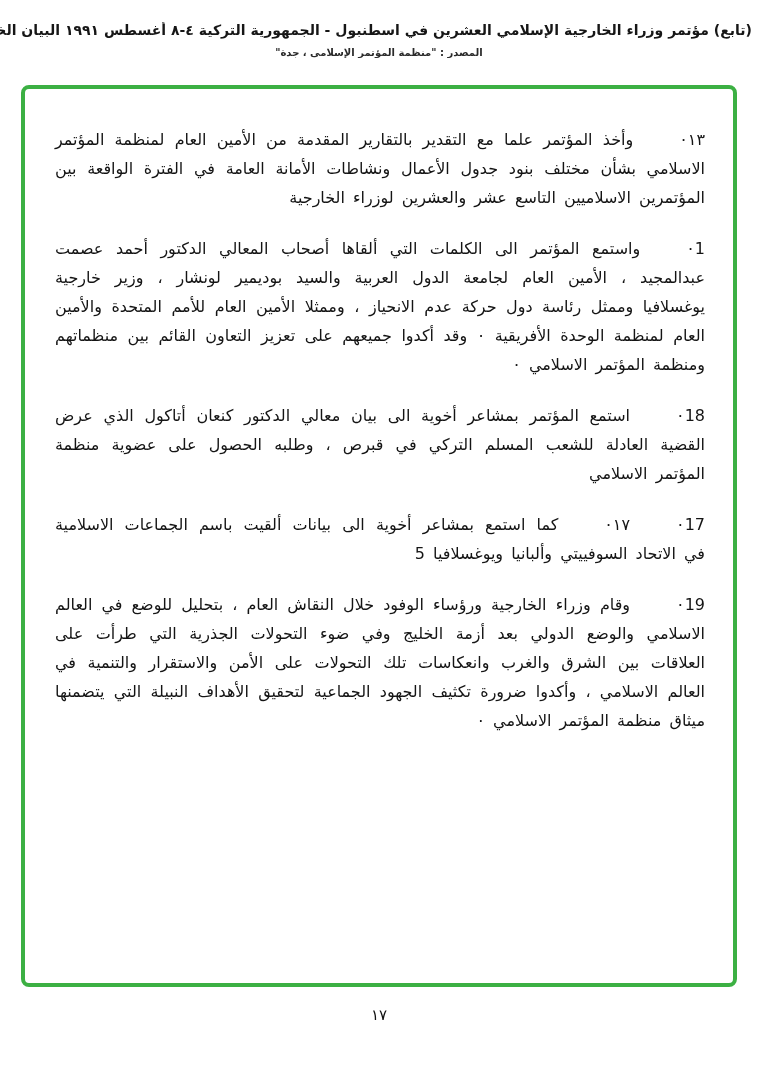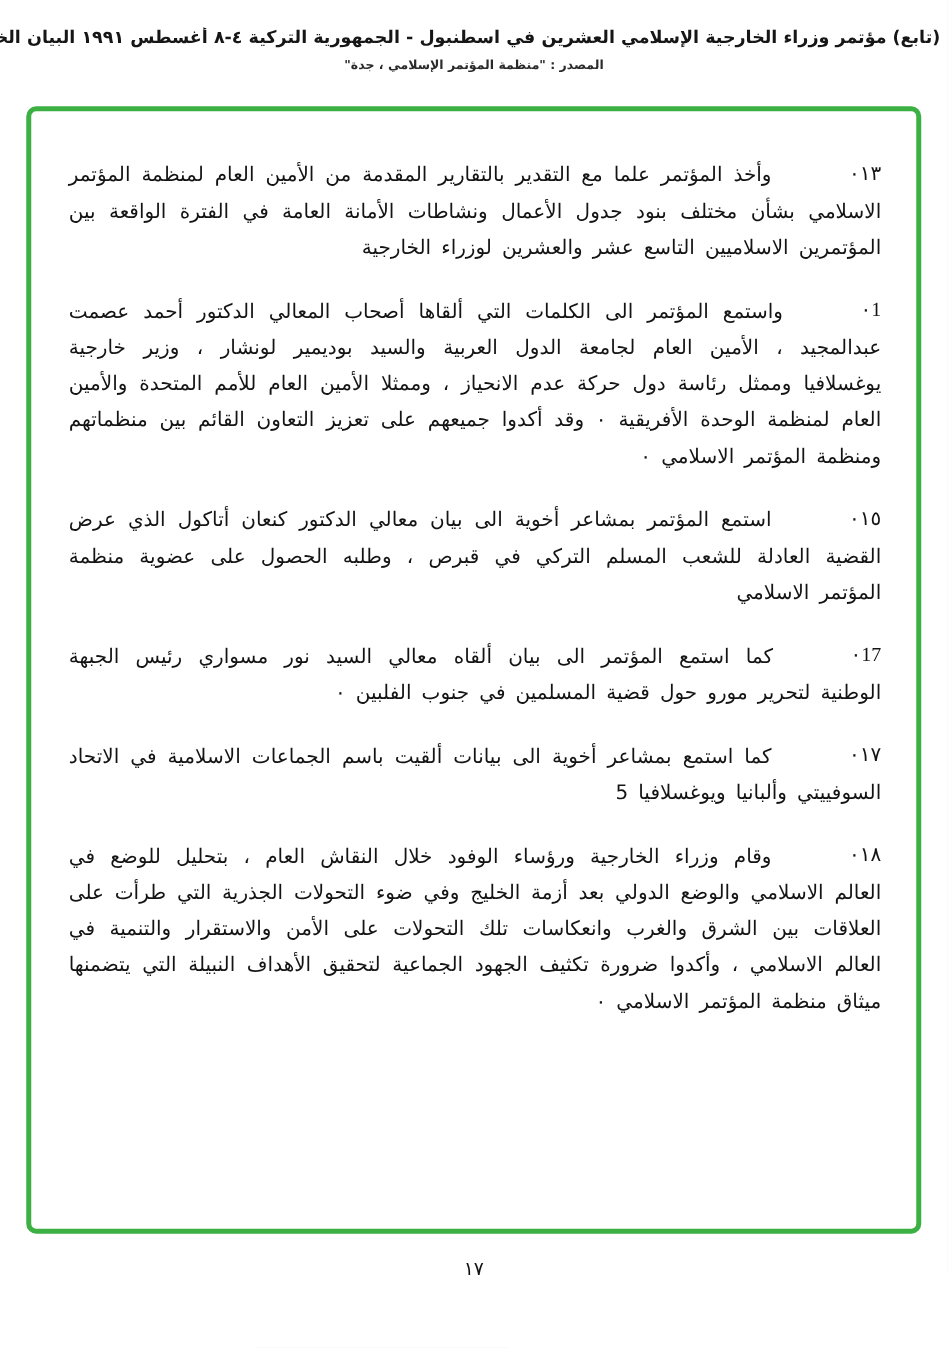--- a/index.html
+++ b/index.html
@@ -45,23 +45,22 @@
     font-size: 16px;
     line-height: 29px;
     color: #141414;
     word-spacing: 3px;
     margin-bottom: 22px;
   }
   .para:last-child { margin-bottom: 0; }
 
   .para-num {
     float: right;
-    margin-left: 62px;
+    margin-left: 46px;
     white-space: nowrap;
-    font-family: Liberation Serif, serif;
   }
   .para-num .bidi-iso { unicode-bidi: isolate; }
 
   .page-footer { text-align: center; margin: 18px 0 14px; }
   .page-number { direction: rtl; font-size: 15px; color: #111; display: inline-block; }
 </style>
 </head>
 <body>
 
 <div class="page">
@@ -77,36 +76,35 @@
       <span class="para-num"><span class="bidi-iso">١٣</span><span class="bidi-iso">٠</span></span>
       <span class="para-text">وأخذ المؤتمر علما مع التقدير بالتقارير المقدمة من الأمين العام لمنظمة المؤتمر الاسلامي بشأن مختلف بنود جدول الأعمال ونشاطات الأمانة العامة في الفترة الواقعة بين المؤتمرين الاسلاميين التاسع عشر والعشرين لوزراء الخارجية</span>
     </div>
 
     <div class="para">
       <span class="para-num"><span class="bidi-iso">1</span><span class="bidi-iso">٠</span></span>
       <span class="para-text">واستمع المؤتمر الى الكلمات التي ألقاها أصحاب المعالي الدكتور أحمد عصمت عبدالمجيد ، الأمين العام لجامعة الدول العربية والسيد بوديمير لونشار ، وزير خارجية يوغسلافيا وممثل رئاسة دول حركة عدم الانحياز ، وممثلا الأمين العام للأمم المتحدة والأمين العام لمنظمة الوحدة الأفريقية ٠ وقد أكدوا جميعهم على تعزيز التعاون القائم بين منظماتهم ومنظمة المؤتمر الاسلامي ٠</span>
     </div>
 
     <div class="para">
-      <span class="para-num"><span class="bidi-iso">١٥</span><span class="bidi-iso">٠</span></span>
+      <span class="para-num"><span class="bidi-iso">18</span><span class="bidi-iso">٠</span></span>
       <span class="para-text">استمع المؤتمر بمشاعر أخوية الى بيان معالي الدكتور كنعان أتاكول الذي عرض القضية العادلة للشعب المسلم التركي في قبرص ، وطلبه الحصول على عضوية منظمة المؤتمر الاسلامي</span>
     </div>
 
     <div class="para">
       <span class="para-num"><span class="bidi-iso">17</span><span class="bidi-iso">٠</span></span>
-      <span class="para-text">كما استمع المؤتمر الى بيان ألقاه معالي السيد نور مسواري رئيس الجبهة الوطنية لتحرير مورو حول قضية المسلمين في جنوب الفلبين ٠</span>
     </div>
 
     <div class="para">
       <span class="para-num"><span class="bidi-iso">١٧</span><span class="bidi-iso">٠</span></span>
       <span class="para-text">كما استمع بمشاعر أخوية الى بيانات ألقيت باسم الجماعات الاسلامية في الاتحاد السوفييتي وألبانيا ويوغسلافيا 5</span>
     </div>
 
     <div class="para">
-      <span class="para-num"><span class="bidi-iso">١٨</span><span class="bidi-iso">٠</span></span>
+      <span class="para-num"><span class="bidi-iso">19</span><span class="bidi-iso">٠</span></span>
       <span class="para-text">وقام وزراء الخارجية ورؤساء الوفود خلال النقاش العام ، بتحليل للوضع في العالم الاسلامي والوضع الدولي بعد أزمة الخليج وفي ضوء التحولات الجذرية التي طرأت على العلاقات بين الشرق والغرب وانعكاسات تلك التحولات على الأمن والاستقرار والتنمية في العالم الاسلامي ، وأكدوا ضرورة تكثيف الجهود الجماعية لتحقيق الأهداف النبيلة التي يتضمنها ميثاق منظمة المؤتمر الاسلامي ٠</span>
     </div>
 
   </main>
 
   <footer class="page-footer">
     <span class="page-number">١٧</span>
   </footer>
 
 </div>

